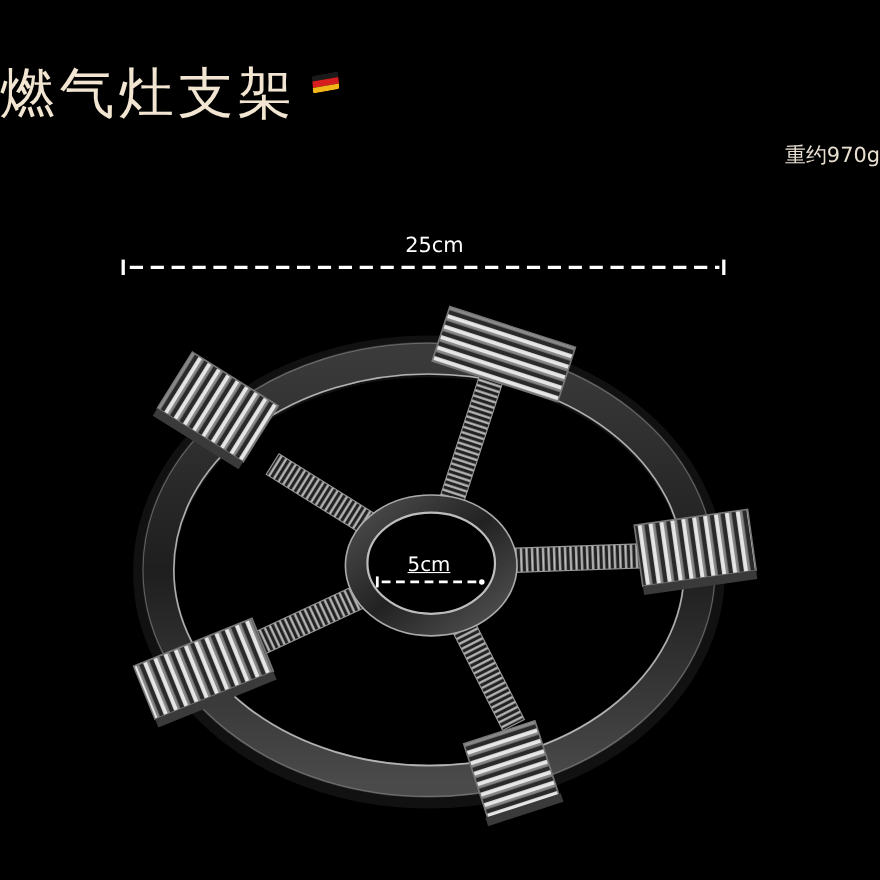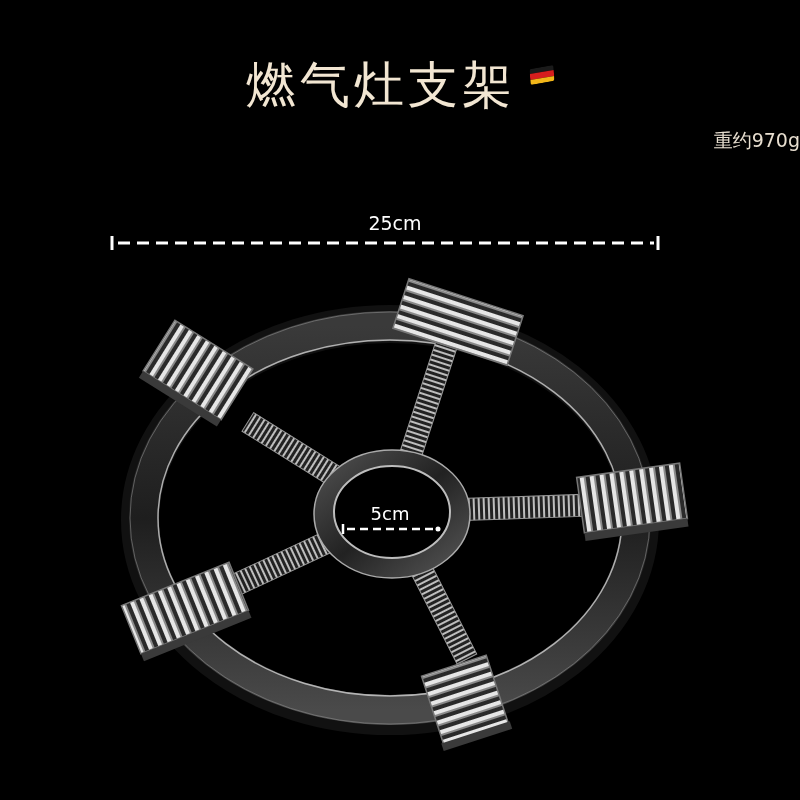--- a/index.html
+++ b/index.html
@@ -1,18 +1,18 @@
 <!DOCTYPE html>
 <html><head>
   <meta charset="utf-8">
   <style>
     html, body { margin: 0; padding: 0; background: #000; }
     body { width: 800px; height: 800px; position: relative; overflow: hidden; font-family: "DejaVu Sans", "Liberation Sans", sans-serif; }
     .title {
-      position: absolute; left: 0; top: 52px; width: 800px; text-align: center;
+      position: absolute; left: 0; top: 52px; width: 800px; text-align: left;
       font-size: 50px; color: #f2e6d2; letter-spacing: 4px; font-weight: 300;
     }
     .title-wrap { display: inline-flex; align-items: center; gap: 14px; }
     .flag { width: 24px; height: 16px; transform: skewY(-6deg) rotate(-4deg); border-radius: 2px; overflow: hidden; display: inline-block; margin-top: -22px; }
     .flag div { height: 33.4%; }
     .subtitle {
       position: absolute; left: 0; top: 128px; width: 800px; text-align: right;
       font-size: 19px; color: #e8dfd0; padding-left: 0;
     }
     .dim-label { position: absolute; color: #ffffff; font-size: 19px; text-align: center; }
@@ -126,13 +126,13 @@
     <ellipse cx="392" cy="512" rx="58" ry="46" fill="#000" stroke="#bdbdbd" stroke-width="2"></ellipse>
   </g>
 
   <g>
     <line x1="343" y1="524" x2="343" y2="534" stroke="#fff" stroke-width="2.5"></line>
     <line x1="347" y1="529" x2="436" y2="529" stroke="#fff" stroke-width="2.5" stroke-dasharray="8 5"></line>
     <circle cx="438" cy="529" r="2.5" fill="#fff"></circle>
   </g>
 </svg>
 
-<div class="dim-label" style="left:345px; top:503px; width:90px; font-size:18px;">5cm</div>
+<div class="dim-label" style="left:345px; top:503px; width:90px; font-size:18px;text-decoration:underline;">5cm</div>
 
 </body></html>

